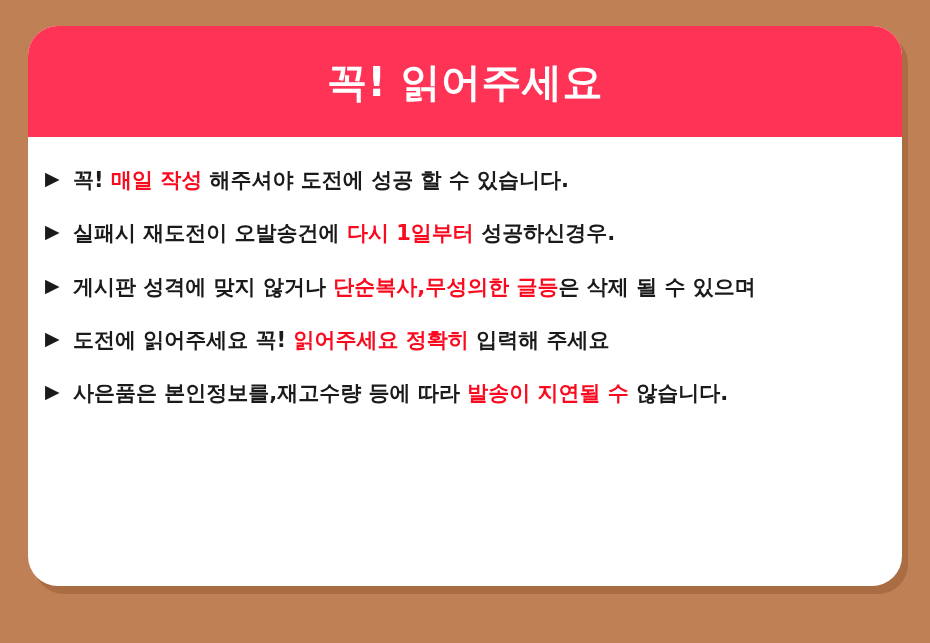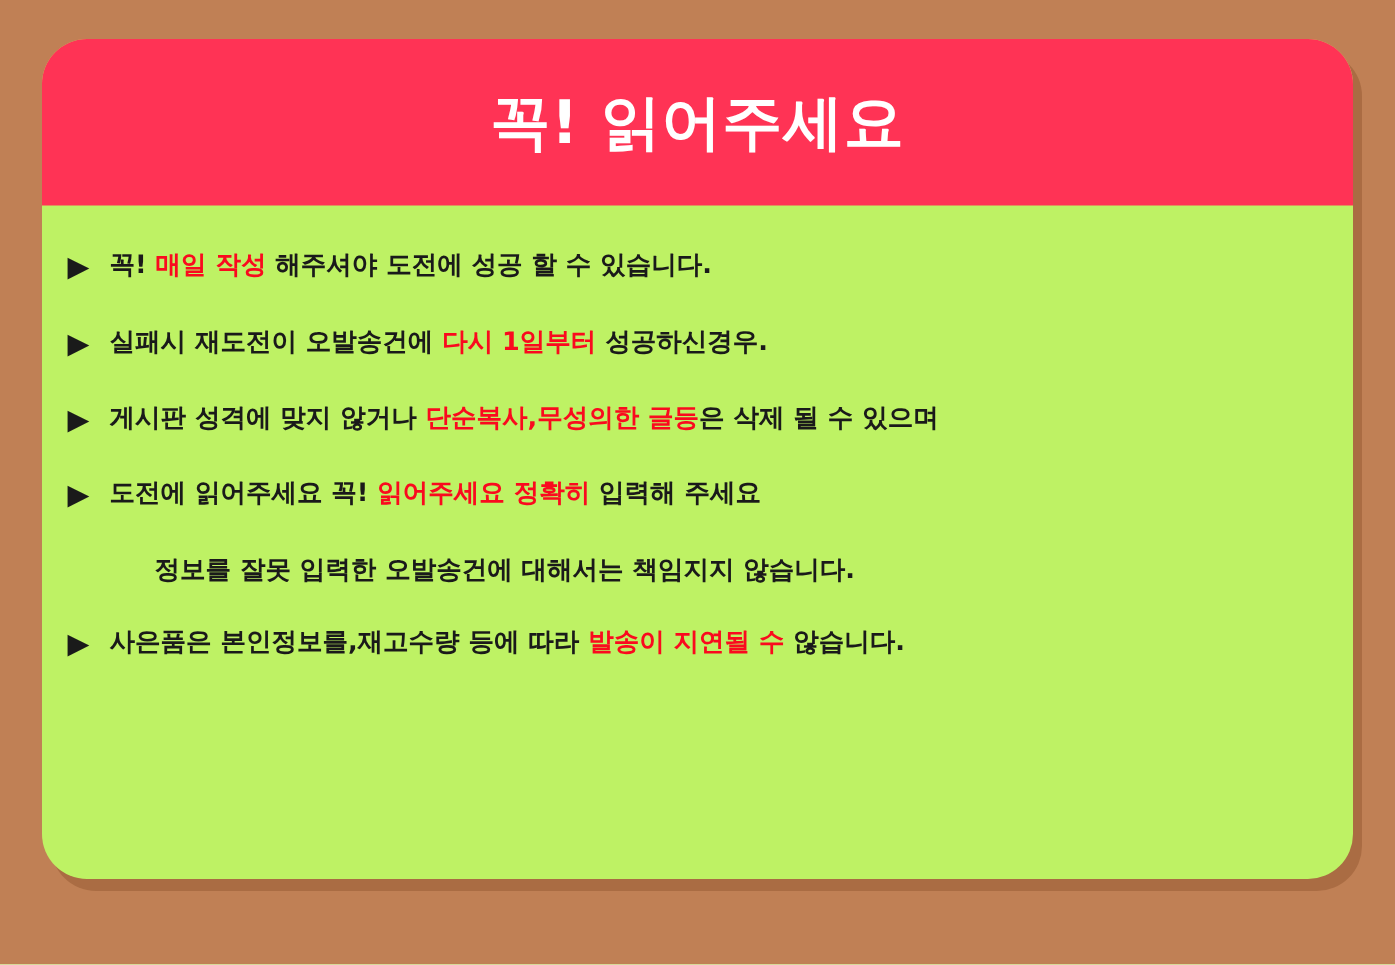--- a/index.html
+++ b/index.html
@@ -23,21 +23,21 @@
   }
 
   
   #notice-card {
     position: absolute;
     left: 28px;
     top: 26px;
     width: 874px;
     height: 560px;
     border-radius: 30px;
-    background: #bef264;
+    background: #ffffff;
     overflow: hidden;
     box-shadow: 6px 8px 0 0 rgba(120, 62, 26, 0.30);
   }
 
   
   #notice-header {
     height: 111px;
     background: #ff3355;
     display: flex;
     align-items: center;
@@ -76,21 +76,21 @@
     line-height: 1.25;
     text-align: left;
   }
   .bullet-spacer {
     flex: 0 0 auto;
     width: 58px;
   }
 
   .line-text {
     flex: 1 1 auto;
-    font-size: 17px;
+    font-size: 21px;
     font-weight: bold;
     color: #1a1a1a;
     white-space: nowrap;
   }
 
   .seg-red {
     color: #fa0a1e;
   }
   .seg-plain {
     color: #1a1a1a;
@@ -119,24 +119,20 @@
         </div>
         <div class="notice-line">
           <span class="bullet-icon">▶</span>
           <span class="line-text"><span class="seg-plain">게시판 성격에 맞지 않거나 </span><span class="seg-red">단순복사,무성의한 글등</span><span class="seg-plain">은 삭제 될 수 있으며</span></span>
         </div>
         <div class="notice-line">
           <span class="bullet-icon">▶</span>
           <span class="line-text"><span class="seg-plain">도전에 읽어주세요 꼭! </span><span class="seg-red">읽어주세요 정확히</span><span class="seg-plain"> 입력해 주세요</span></span>
         </div>
         <div class="notice-line">
-          <span class="bullet-spacer"></span>
-          <span class="line-text"><span class="seg-plain">정보를 잘못 입력한 오발송건에 대해서는 책임지지 않습니다.</span></span>
-        </div>
-        <div class="notice-line">
           <span class="bullet-icon">▶</span>
           <span class="line-text"><span class="seg-plain">사은품은 본인정보를,재고수량 등에 따라 </span><span class="seg-red">발송이 지연될 수</span><span class="seg-plain"> 않습니다.</span></span>
         </div>
       </div>
 
   </div>
 
 </div>
 
 </body></html>

